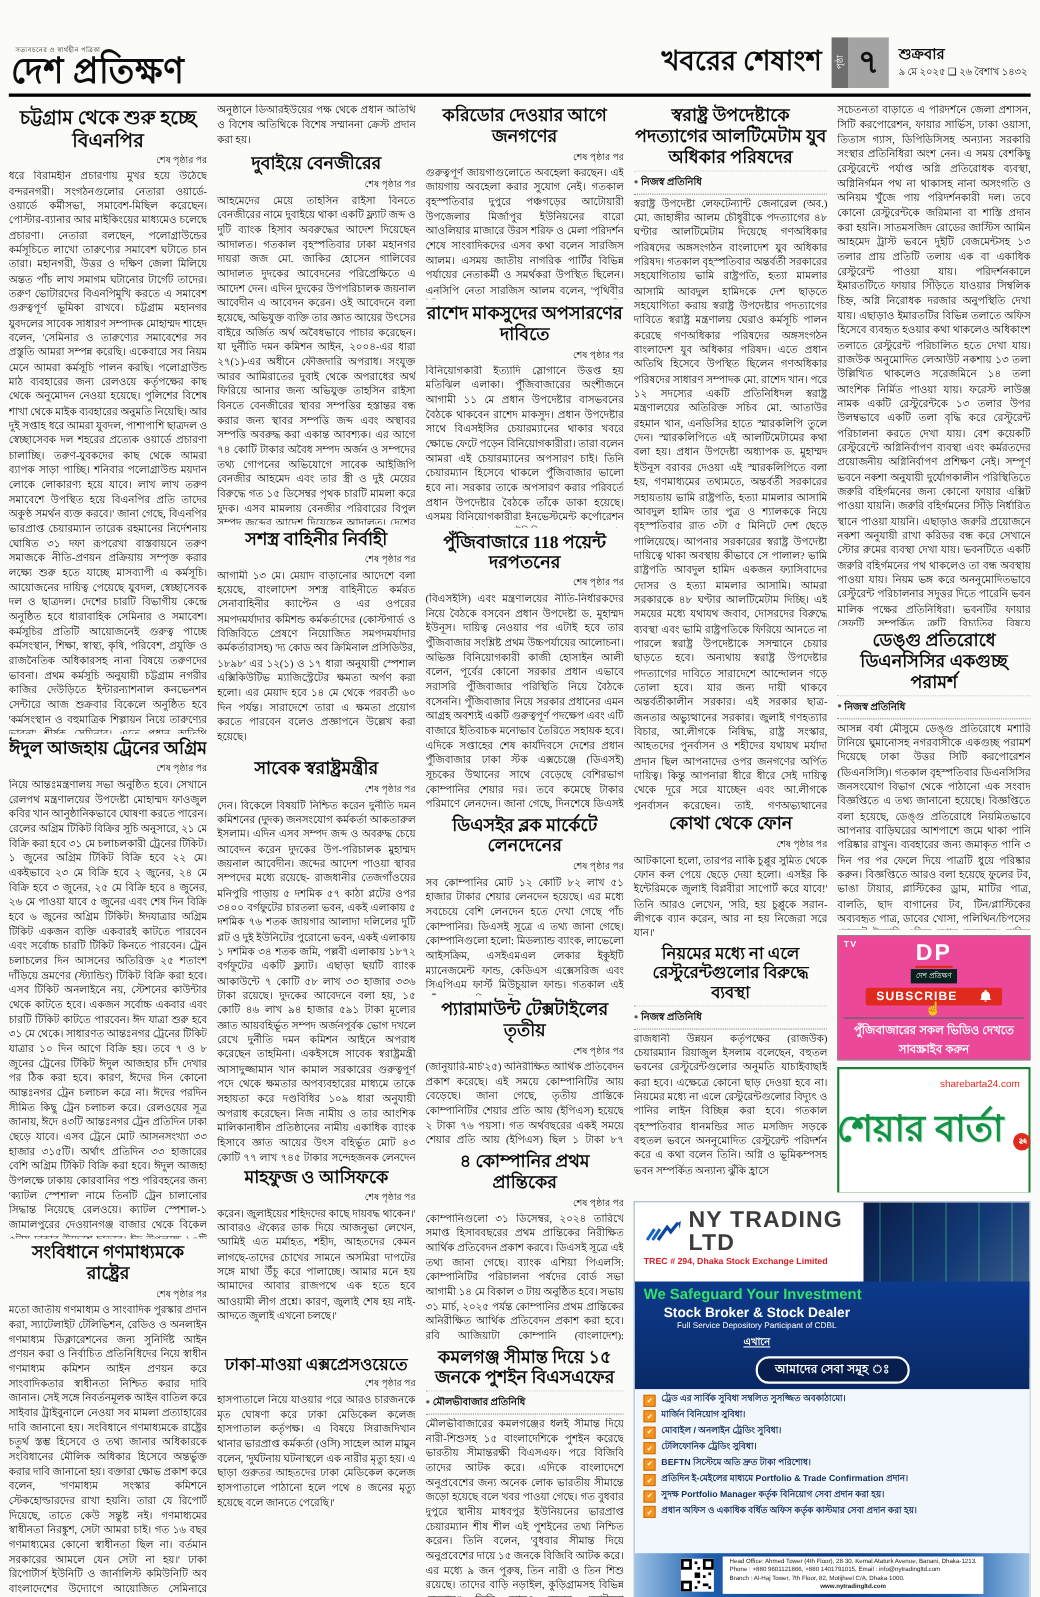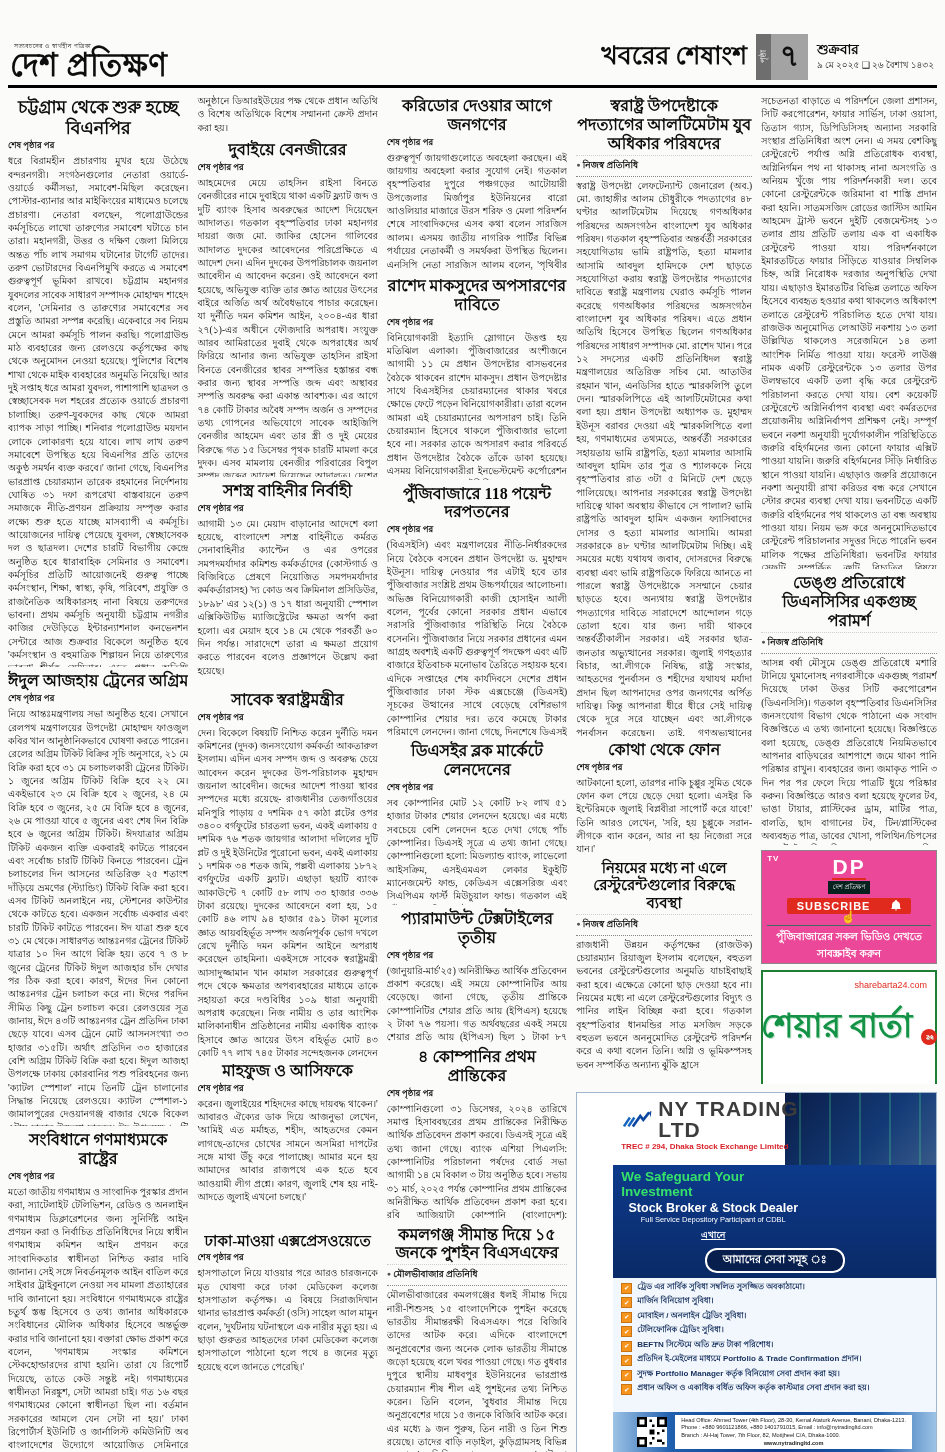--- a/index.html
+++ b/index.html
@@ -25,21 +25,21 @@
   
   .main{display:flex;gap:9px;padding-top:7px;height:1358px;overflow:hidden;}
   .col{flex:1;min-width:0;overflow:hidden;}
   .rgroup{flex:2;display:flex;flex-direction:column;min-width:0;}
   .rcols{display:flex;gap:9px;height:990px;overflow:hidden;}
   .rcols .col{flex:1;}
   article{margin-bottom:5px;}
   .hl{font-weight:bold;text-align:center;line-height:1.18;margin:2px 0 1px 0;font-size:16px;}
   .hl-lg{font-size:17.5px;}
   .hl-sm{font-size:15px;}
-  .kicker{text-align:left;font-size:8.5px;font-weight:bold;margin-bottom:2px;}
+  .kicker{text-align:right;font-size:8.5px;font-weight:normal;margin-bottom:2px;}
   .byline{font-size:9px;font-weight:bold;border-bottom:1px dotted #888;border-top:1px dotted #cfcfcf;
           padding:2px 0 3px 0;margin-bottom:3px;}
   .bullet{color:#555;font-size:7px;vertical-align:1px;}
   .body{font-size:9.4px;line-height:1.42;text-align:justify;overflow:hidden;
         -webkit-hyphens:auto;hyphens:auto;}
   
   .ad-dptv{background:#ec4899;border:1px solid #8a8a8a;height:112px;margin:4px 0 6px 0;
            display:flex;flex-direction:column;align-items:center;position:relative;
            font-family:"Liberation Sans",sans-serif;}
   .dp-tv{position:absolute;top:3px;left:5px;color:#fff;font-size:8px;font-weight:bold;letter-spacing:1px;}
@@ -54,21 +54,21 @@
   
   .ad-sb{background:#fff;border:2px solid #1e7e34;height:112px;margin-bottom:6px;position:relative;
          display:flex;flex-direction:column;justify-content:center;align-items:center;
          font-family:"Liberation Sans",sans-serif;}
   .sb-site{position:absolute;top:8px;right:8px;color:#e02a1e;font-weight:normal;font-size:9px;}
   .sb-title{color:#149347;font-size:33px;font-weight:bold;white-space:nowrap;text-shadow:1px 1px 0 #bfe3cb;}
   .sb-badge{display:inline-flex;align-items:center;justify-content:center;background:#e02a1e;color:#fff;
             width:16px;height:16px;border-radius:50%;font-size:6px;font-weight:bold;vertical-align:-2px;}
   
   .ad-ny{margin-top:8px;height:360px;border:1px solid #9fb4cd;position:relative;overflow:hidden;
-         display:flex;flex-direction:column;font-family:"Liberation Sans",sans-serif;background:#fff;padding-left:36px;}
+         display:flex;flex-direction:column;font-family:"Liberation Sans",sans-serif;background:#fff;}
   .ny-photo{position:absolute;top:0;right:0;width:42%;height:150px;z-index:0;
             background:linear-gradient(130deg,#0a1d47 0%,#133a76 45%,#3c5e8c 80%,#6d86a8 100%);}
   .ny-photo:before{content:"";position:absolute;inset:0;
             background:repeating-linear-gradient(90deg,transparent 0 14px,rgba(70,220,140,.55) 14px 16px,transparent 16px 30px);
             opacity:.5;}
   .ny-top{height:62px;padding:5px 8px;position:relative;z-index:1;width:55%;}
   .ny-logo-row{display:flex;align-items:center;gap:6px;}
   .ny-name{font-size:21px;font-weight:bold;color:#3c3c3c;letter-spacing:1px;line-height:1;}
   .ny-trec{font-size:8px;color:#d81f26;font-weight:bold;margin-top:2px;}
   .ny-main{background:linear-gradient(#0d3a8c,#0a2a66);color:#fff;padding:4px 8px 2px 8px;position:relative;z-index:1;}

